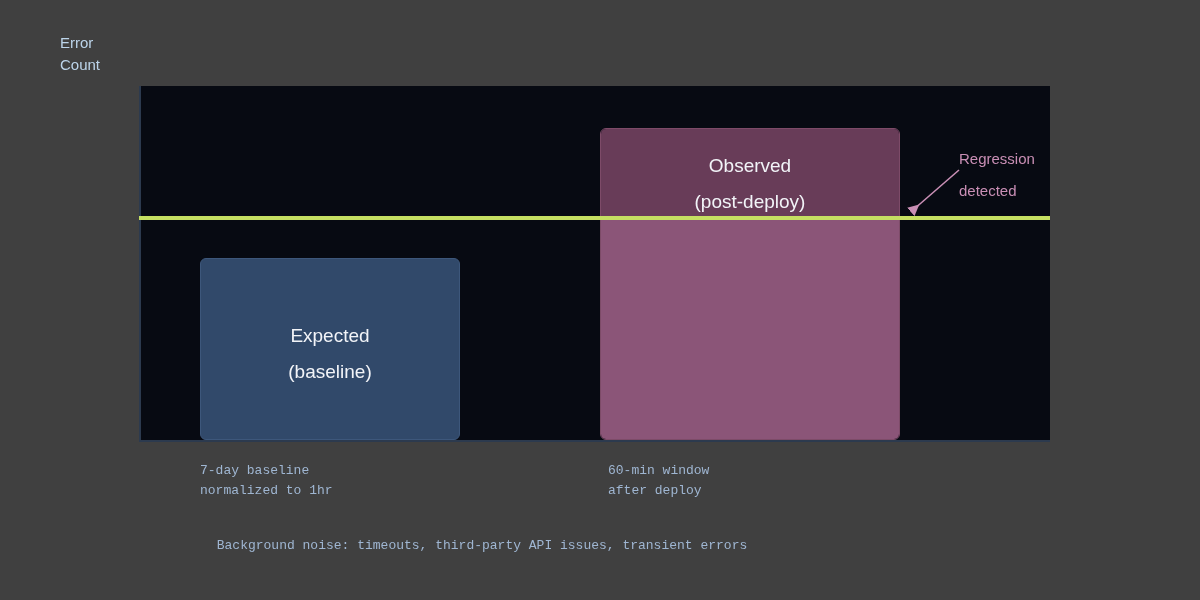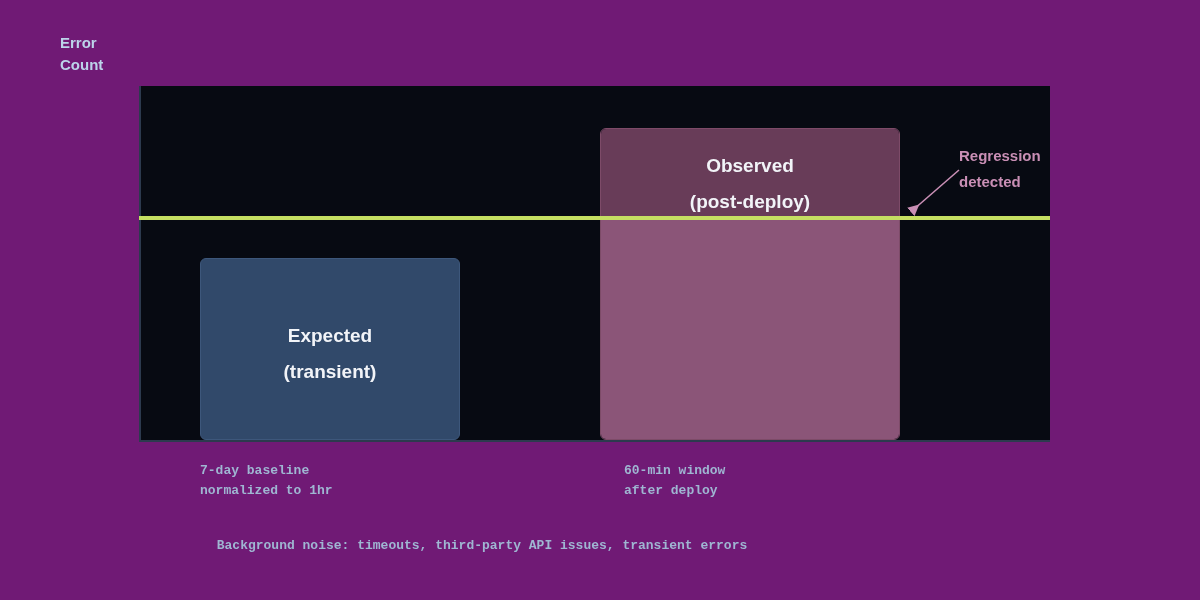--- a/index.html
+++ b/index.html
@@ -4,24 +4,23 @@
 <style>
   html, body {
     margin: 0;
     padding: 0;
     background: #05070d;
   }
   #root {
     position: relative;
     width: 1200px;
     height: 600px;
-    background: #701a75;
+    background: #404040;
     overflow: hidden;
     font-family: "Liberation Sans", sans-serif;
-    font-weight: bold;
   }
 
   
   #axis-title {
     position: absolute;
     left: 60px;
     top: 32px;
     width: 120px;
     color: #bcd4ea;
     font-size: 15px;
@@ -133,21 +132,21 @@
   }
 
   
   #annotation-text {
     position: absolute;
     left: 959px;
     top: 143px;
     width: 200px;
     color: #c98fb5;
     font-size: 15px;
-    line-height: 26px;
+    line-height: 32px;
     font-family: "Liberation Sans", sans-serif;
     white-space: pre-line;
   }
   #annotation-arrow {
     position: absolute;
     left: 890px;
     top: 155px;
     width: 90px;
     height: 75px;
     z-index: 7;
@@ -156,21 +155,21 @@
   
   .tick-label {
     position: absolute;
     color: #9fb6d2;
     font-size: 13px;
     line-height: 20px;
     font-family: "Liberation Mono", monospace;
     white-space: pre-line;
   }
   #tick-0 { left: 200px; top: 461px; width: 260px; }
-  #tick-1 { left: 624px; top: 461px; width: 300px; }
+  #tick-1 { left: 608px; top: 461px; width: 300px; }
 
   
   #footnote {
     position: absolute;
     left: 0;
     top: 538px;
     width: 964px;
     text-align: center;
     color: #9fb6d2;
     font-size: 13px;
@@ -184,21 +183,21 @@
 
   <div id="axis-title">Error
 Count</div>
 
   <div id="plot-area"></div>
   <div id="y-axis"></div>
   <div id="x-axis"></div>
 
   <div class="bar" id="bar-expected"></div>
   <div class="bar-label" id="label-expected">Expected
-(transient)</div>
+(baseline)</div>
 
   <div id="bar-observed-wrap">
     <div id="bar-observed-upper"></div>
     <div id="bar-observed-lower"></div>
   </div>
   <div class="bar-label" id="label-observed">Observed
 (post-deploy)</div>
 
   <div id="threshold-line"></div>
 

